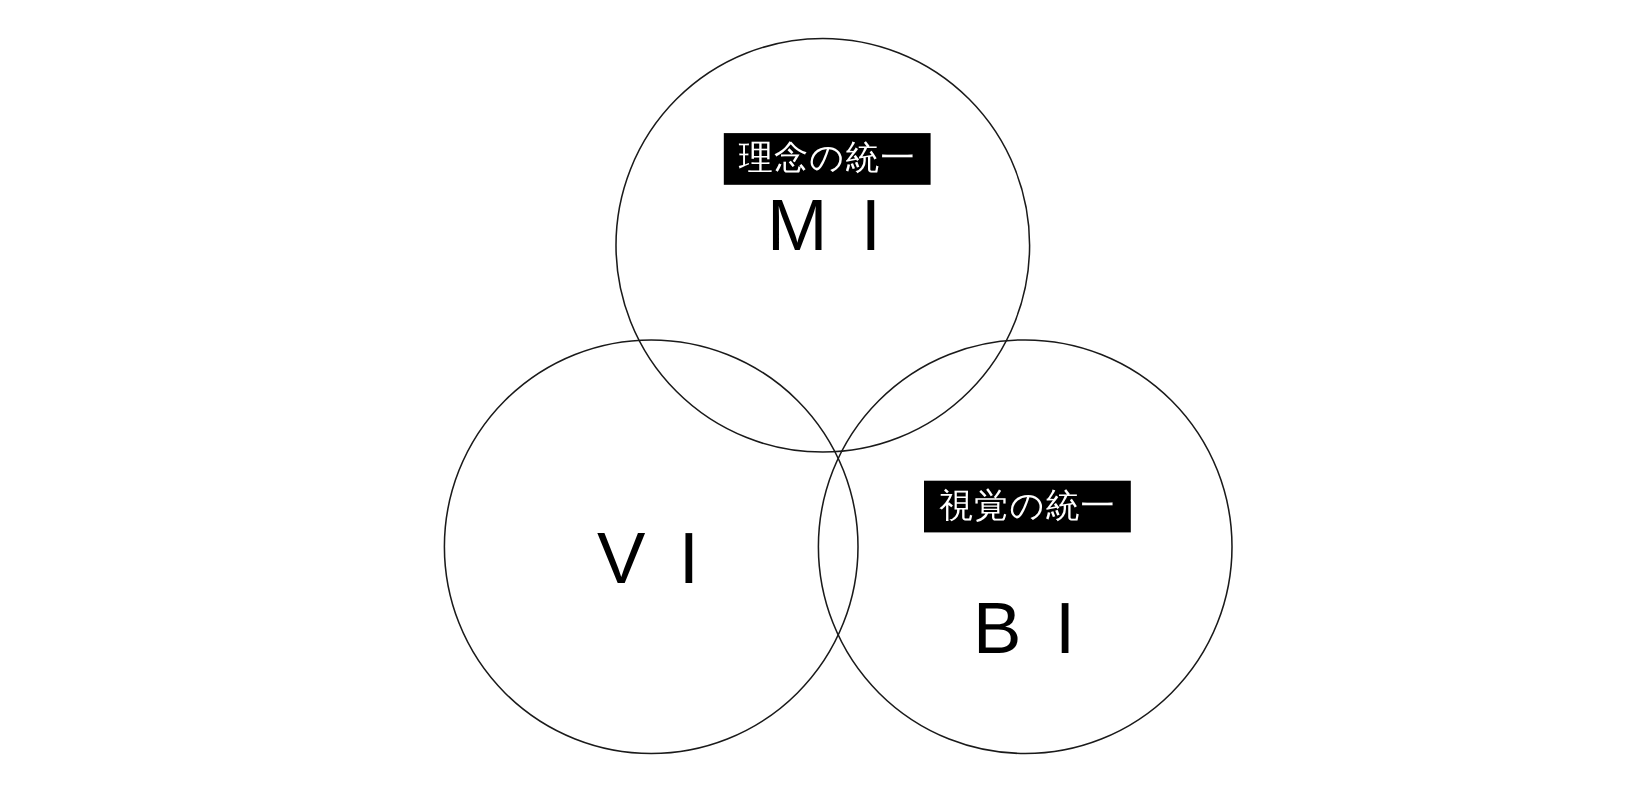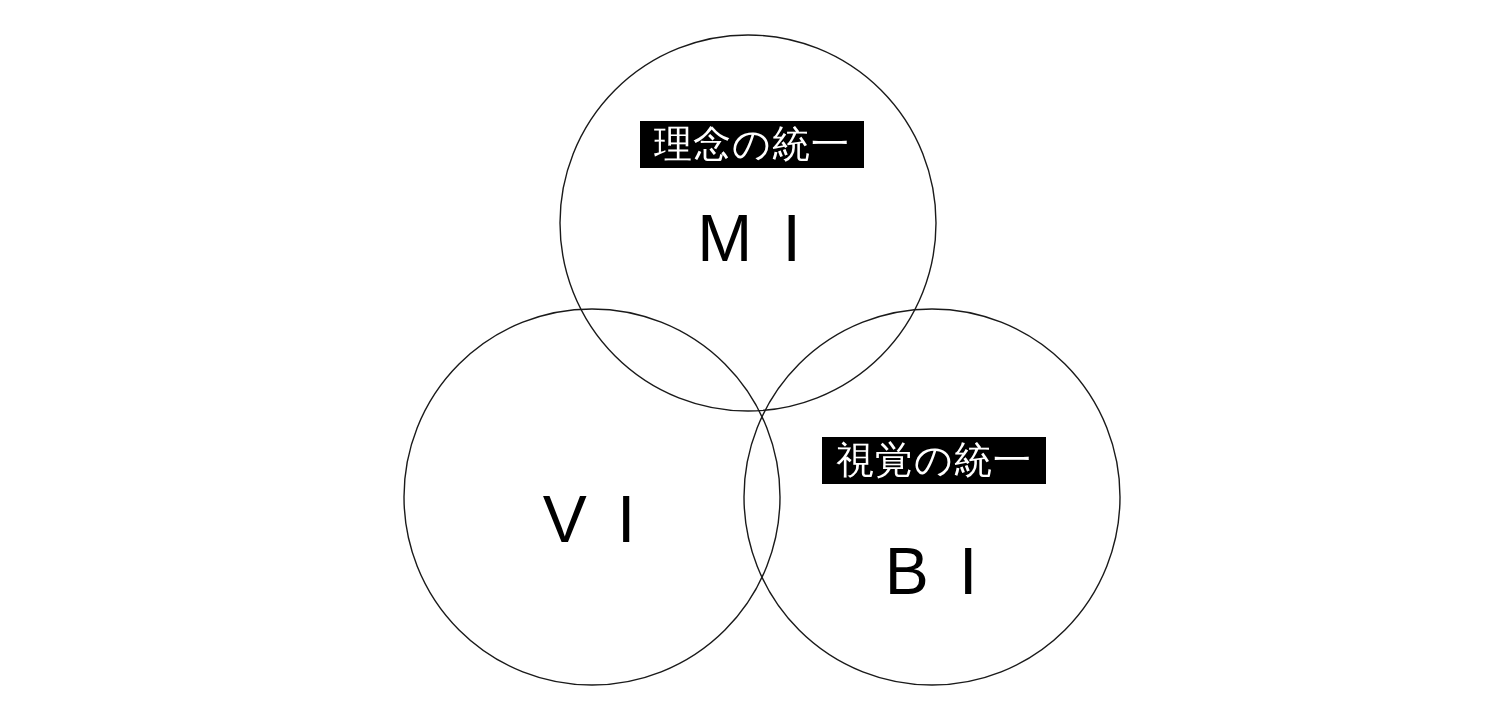--- a/index.html
+++ b/index.html
@@ -33,21 +33,21 @@
   .node {
     position: absolute;
     display: flex;
     flex-direction: column;
     align-items: center;
     pointer-events: auto;
   }
   .tag {
     background: #000000;
     color: #ffffff;
-    font-size: 38px;
+    font-size: 31px;
     line-height: 47px;
     height: 47px;
     letter-spacing: 1px;
     padding: 0 14px;
     box-sizing: border-box;
     white-space: nowrap;
     font-weight: 400;
     text-align: center;
     font-family: "DejaVu Sans", "Liberation Sans", sans-serif;
   }
@@ -55,23 +55,23 @@
     color: #000000;
     font-size: 66px;
     line-height: 72px;
     letter-spacing: 6px;
     font-weight: 400;
     white-space: nowrap;
     font-family: "Liberation Sans", "DejaVu Sans", sans-serif;
   }
   
   #node-mi { left: 658px; top: 121px; width: 188px; }
-  #node-mi .code { margin-top: 34px; }
+  #node-mi .code { }
   #node-vi { left: 498px; top: 437px; width: 188px; }
-  #node-vi .code { margin-top: 46px; }
+  #node-vi .code { margin-top: 34px; }
   #node-bi { left: 840px; top: 437px; width: 188px; }
   #node-bi .code { margin-top: 51px; }
 </style>
 </head>
 <body>
 
 <div id="canvas">
 
   <svg id="venn-svg" viewBox="0 0 1500 719">
     <circle class="venn-circle" cx="748" cy="223" r="188"></circle>

